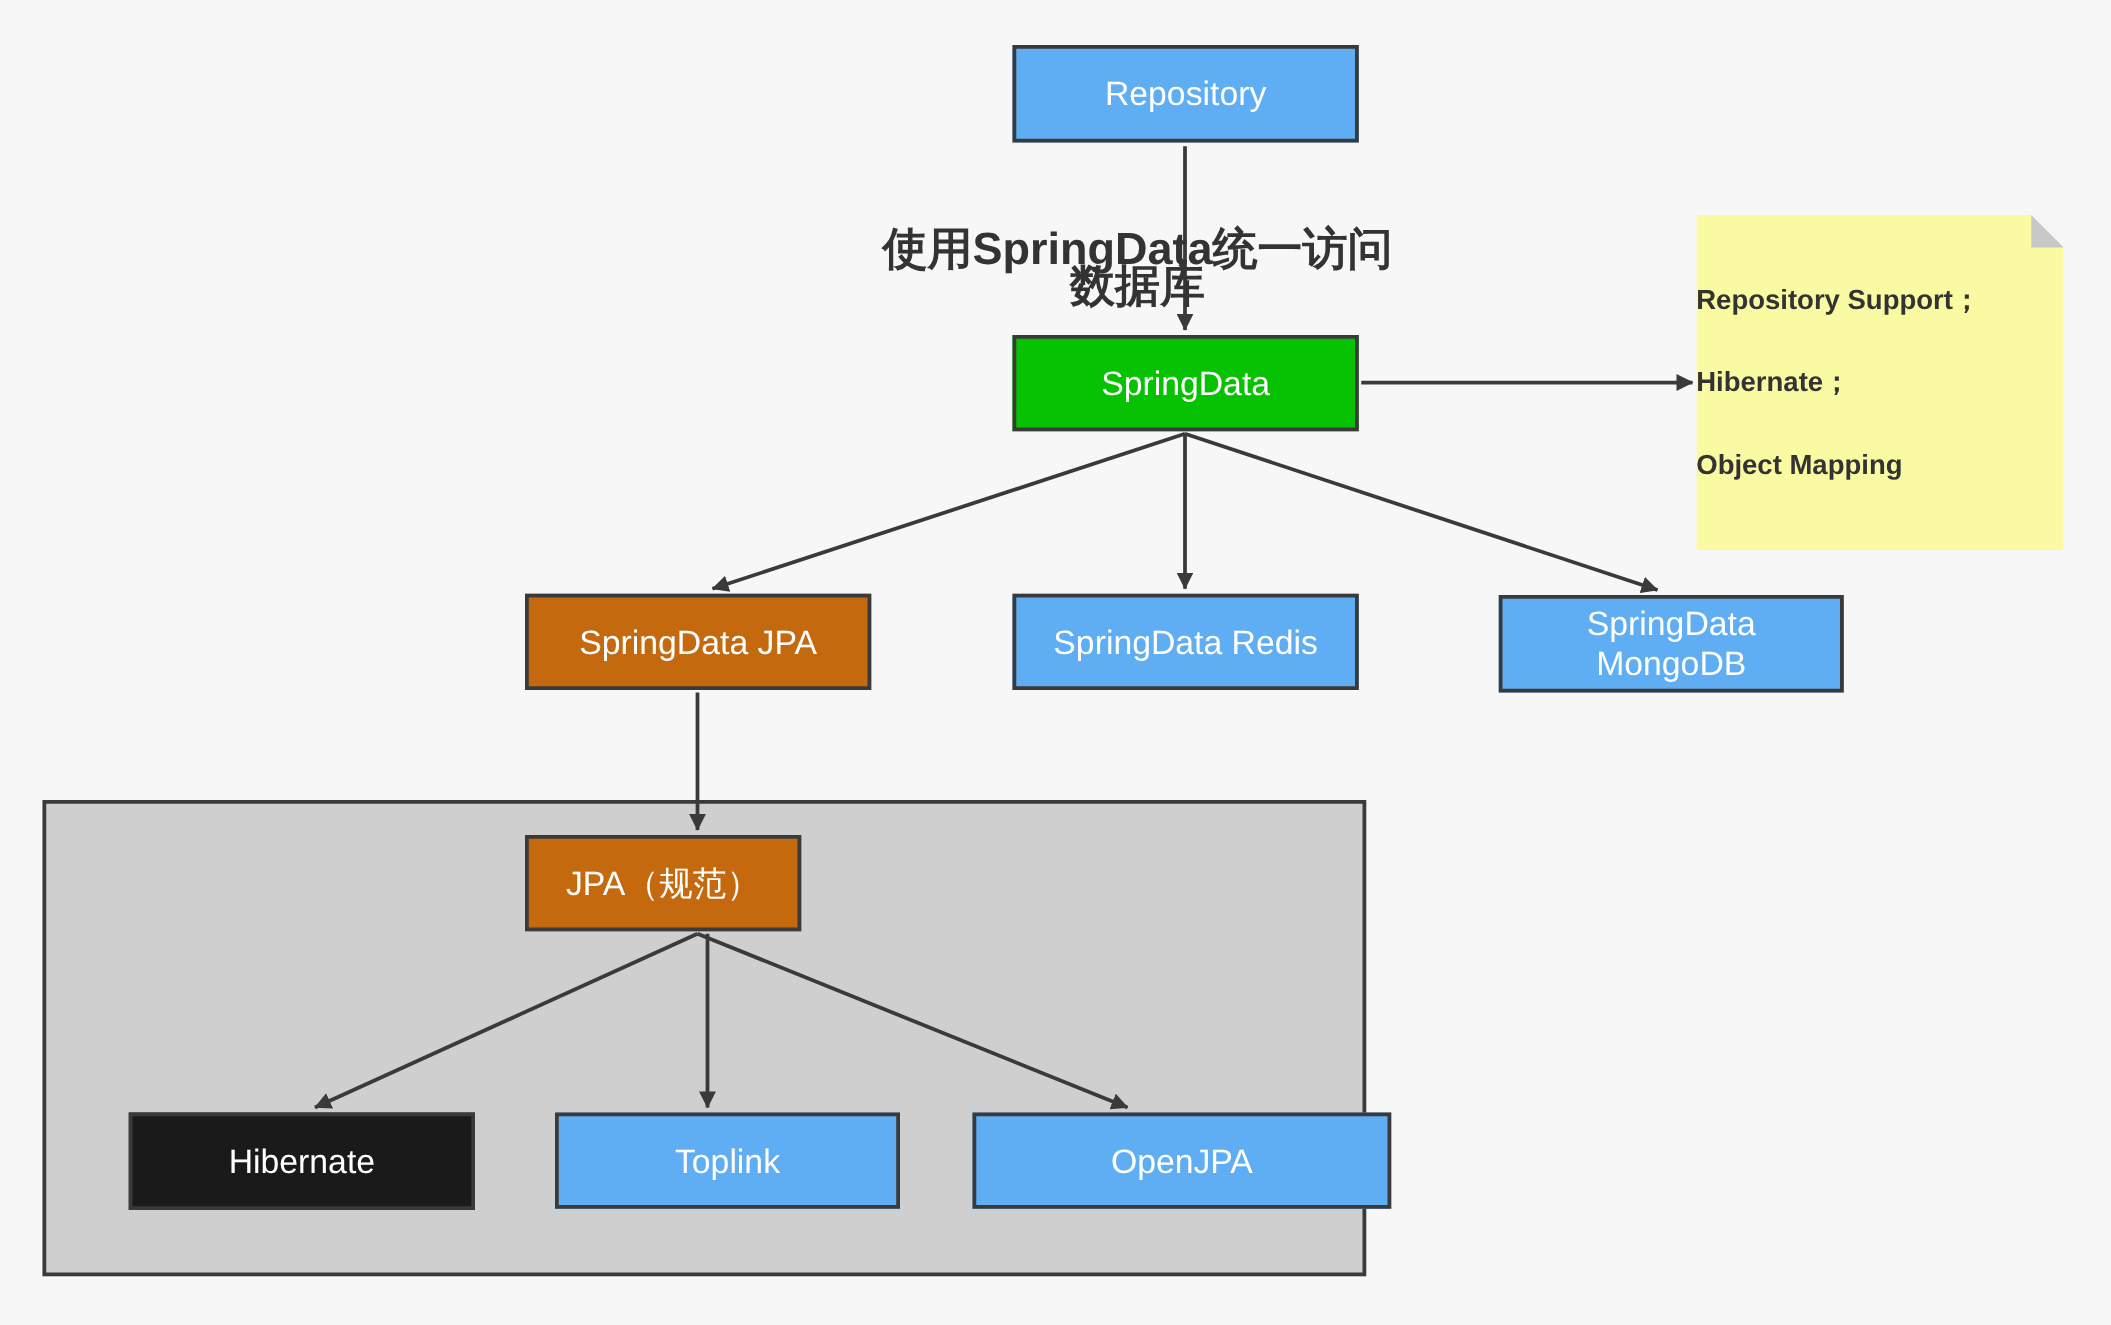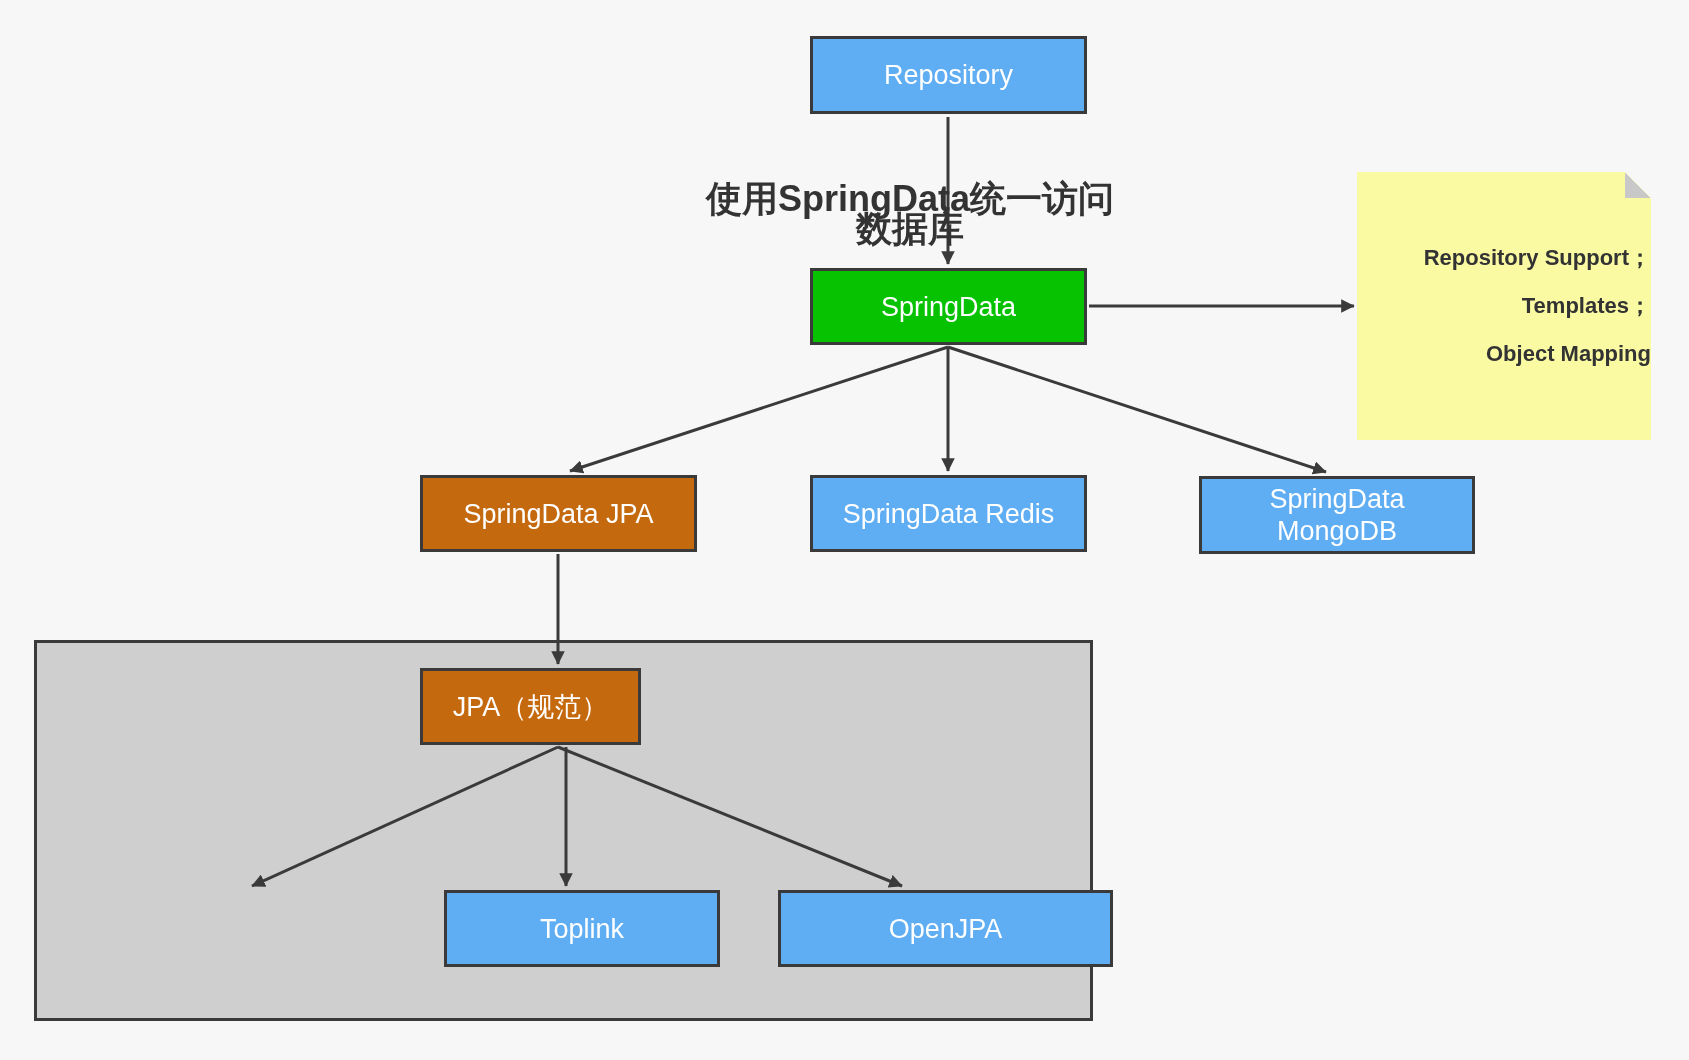--- a/index.html
+++ b/index.html
@@ -28,22 +28,22 @@
 
   .svg-overlay{position:absolute;left:0;top:0;pointer-events:none;}
 
   .edge-label{
     position:absolute;font-size:36px;font-weight:bold;color:#333333;
     text-align:center;line-height:30px;
   }
 
   .note{
     position:absolute;background:var(--note_yellow);
-    display:flex;flex-direction:column;align-items:flex-end;justify-content:center;
-    gap:20px;box-sizing:border-box;
+    display:flex;flex-direction:column;align-items:flex-start;justify-content:center;
+    gap:38px;box-sizing:border-box;
     clip-path:polygon(0 0, calc(100% - 26px) 0, 100% 26px, 100% 100%, 0 100%);
   }
   .note .fold{
     position:absolute;top:0;right:0;width:26px;height:26px;
     background:linear-gradient(225deg, rgba(0,0,0,0) 50%, #C8C8C8 50%);
   }
   .note-line{font-size:22px;font-weight:bold;color:#333333;line-height:28px;}
 </style>
 </head>
 <body>
@@ -77,27 +77,28 @@
 
   <div class="node fill-orange" style="left:420px;top:475px;width:277px;height:77px;">SpringData JPA</div>
 
   <div class="node fill-blue" style="left:810px;top:475px;width:277px;height:77px;">SpringData Redis</div>
 
   <div class="node fill-blue two-line" style="left:1199px;top:476px;width:276px;height:78px;">SpringData
 MongoDB</div>
 
   <div class="node fill-orange" style="left:420px;top:668px;width:221px;height:77px;">JPA（规范）</div>
 
+  <div class="node fill-black" style="left:103px;top:890px;width:277px;height:78px;">Hibernate</div>
 
   <div class="node fill-blue" style="left:444px;top:890px;width:276px;height:77px;">Toplink</div>
 
   <div class="node fill-blue" style="left:778px;top:890px;width:335px;height:77px;">OpenJPA</div>
 
   <div class="edge-label" style="left:695px;top:184px;width:430px;">使用SpringData统一访问数据库</div>
 
   <div class="note" style="left:1357px;top:172px;width:294px;height:268px;">
     <span class="fold"></span>
     <span class="note-line">Repository Support；</span>
-    <span class="note-line">Templates；</span>
+    <span class="note-line">Hibernate；</span>
     <span class="note-line">Object Mapping</span>
   </div>
 
 </div>
 
 </body></html>

